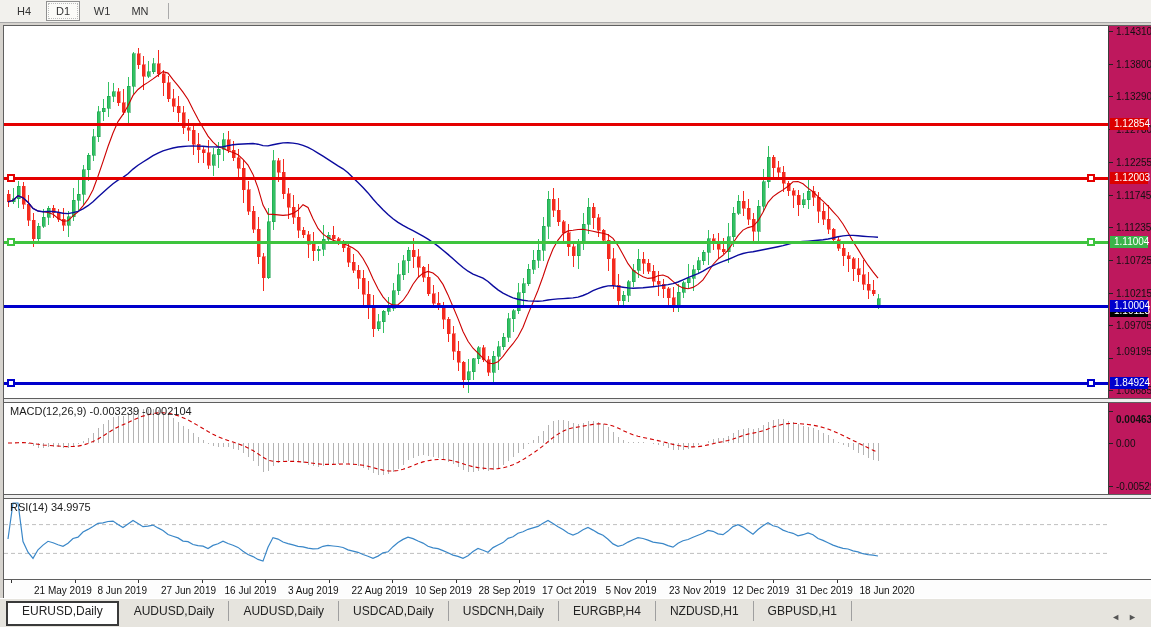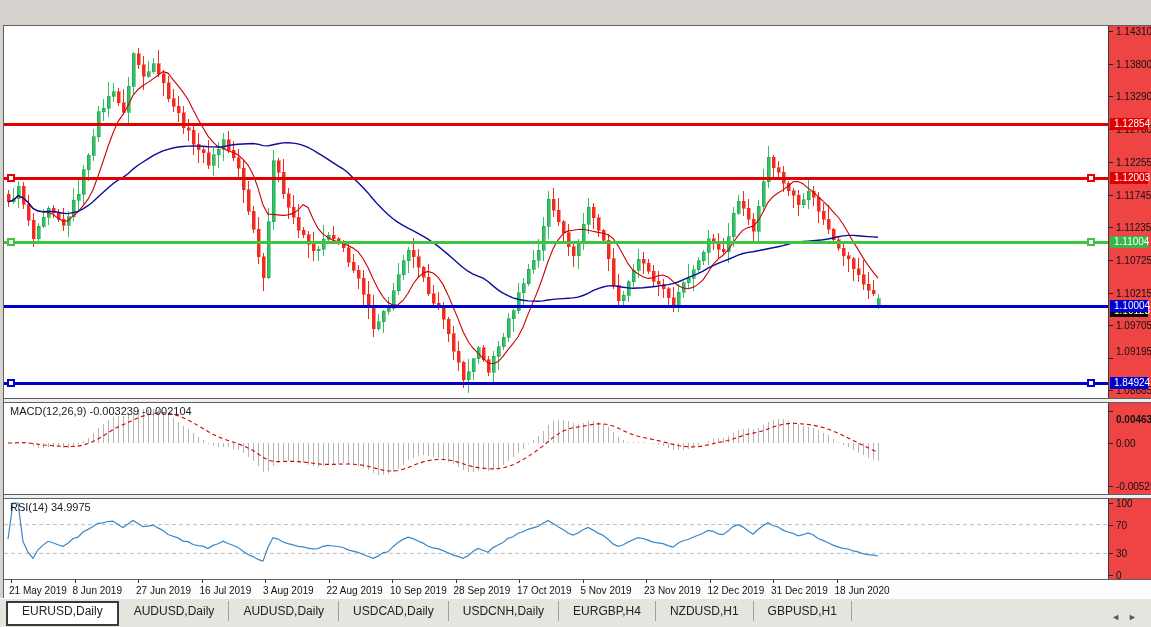--- a/index.html
+++ b/index.html
@@ -10,53 +10,60 @@
            border-bottom:1px solid #a8a8a8;display:flex;align-items:center;padding-left:8px;box-sizing:border-box;}
   .tfbtn{min-width:26px;height:18px;line-height:18px;text-align:center;font-size:11px;color:#333;
          margin-right:6px;padding:0 3px;cursor:default;}
   .tfbtn.active{background:#fbfbf8;border:1px solid #8f8f8f;outline:1px dotted #bbb;outline-offset:-3px;}
   .tsep{width:1px;height:16px;background:#aaa;margin:0 6px;}
   
   .chartwin{position:absolute;left:3px;top:25px;width:1148px;background:#fff;
             border:1px solid #5f5f5f;box-sizing:content-box;}
   .row{display:flex;}
   .pane{position:relative;background:#fff;width:1104px;overflow:hidden;}
-  .axis{position:relative;background:#ef4444;border-left:1px solid #3c3c3c;width:44px;box-sizing:border-box;overflow:hidden;padding-left:20px;}
+  .axis{position:relative;background:#be185d;border-left:1px solid #3c3c3c;width:44px;box-sizing:border-box;overflow:hidden;padding-left:20px;}
   .mainrow .pane,.mainrow .axis{height:372px;}
   .macdrow .pane,.macdrow .axis{height:91px;}
   .rsirow  .pane,.rsirow  .axis{height:80px;}
   .sep{height:3px;background:#efefef;border-top:1px solid #5f5f5f;border-bottom:1px solid #5f5f5f;}
   .paneLabel{position:absolute;left:6px;top:2px;font-size:11px;color:#1a1a1a;z-index:5;white-space:pre;}
   .paneLabel .tri{font-size:8px;vertical-align:1px;margin-right:3px;color:#111;}
   .paneLabel b{font-weight:bold;}
   .ohlc{margin-left:8px;font-weight:bold;color:#1a1a1a;}
   svg{display:block;}
   
   .ptick{position:absolute;left:7px;font-size:10px;line-height:11px;color:#111;white-space:nowrap;}
   .tickmark{position:absolute;left:0;width:4px;height:1px;background:#222;}
   .chip{position:absolute;left:1px;width:38px;height:12px;color:#fff;font-size:10px;line-height:12px;
         padding-left:4px;box-sizing:border-box;white-space:nowrap;}
   
   .dateaxis{position:relative;height:22px;background:#fdfdfd;border-top:1px solid #5f5f5f;overflow:hidden;}
-  .dlabel{position:absolute;top:5px;font-size:10px;color:#111;white-space:nowrap;}
+  .dlabel{position:absolute;top:5px;font-size:10px;color:#111;white-space:nowrap;margin-left:25px;}
   .dtick{position:absolute;top:0;width:1px;height:3px;background:#333;}
   
   .tabbar{position:absolute;left:0;bottom:0;width:1151px;height:29px;background:#e6e4de;
           border-top:1px solid #fff;display:flex;align-items:flex-start;padding:2px 0 0 6px;box-sizing:border-box;}
   .tab{height:20px;line-height:20px;font-size:12px;color:#222;padding:0 14px;cursor:default;
        border-right:1px solid #9f9f9f;white-space:nowrap;}
   .tab.active{background:#fff;border:2px solid #3a3a3a;height:21px;line-height:17px;margin-right:1px;}
   .tabarrows{position:absolute;right:6px;bottom:5px;font-size:9px;color:#555;letter-spacing:8px;}
   .tabarrows span{cursor:default;}
 </style>
 </head>
 <body>
 
 <div class="screen">
 
+  <div class="toolbar">
+      <div class="tfbtn">H4</div>
+      <div class="tfbtn active">D1</div>
+      <div class="tfbtn">W1</div>
+      <div class="tfbtn">MN</div>
+      <div class="tsep"></div>
+    </div>
 
   <div class="chartwin">
     <div class="row mainrow">
       <div class="pane" id="main-pane">
         <svg id="main-svg" width="1104" height="372">
             <g shape-rendering="crispEdges">
               <line x1="4.5" y1="164.3352723407659" x2="4.5" y2="180.67969135127223" stroke="#f42a1e" stroke-width="1"></line>
               <rect x="3" y="168.25084406926524" width="3" height="7.667731629393558" fill="#f42a1e" stroke="#f42a1e" stroke-width="0.5"></rect>
               <line x1="9.5" y1="161.7139043220945" x2="9.5" y2="177.75491598554746" stroke="#33c163" stroke-width="1"></line>
               <rect x="8" y="172.95430883028098" width="3" height="2.9642668683778197" fill="#33c163" stroke="#0f9c45" stroke-width="0.5"></rect>
@@ -654,30 +661,20 @@
     <div class="sep"></div>
     <div class="row rsirow">
       <div class="pane">
         <div class="paneLabel">RSI(14) 34.9975</div>
         <svg id="rsi-svg" width="1104" height="80">
             <line x1="0" y1="54.4" x2="1104" y2="54.4" stroke="#bfbfbf" stroke-width="1" stroke-dasharray="4 3"></line>
             <line x1="0" y1="25.599999999999998" x2="1104" y2="25.599999999999998" stroke="#bfbfbf" stroke-width="1" stroke-dasharray="4 3"></line>
             <path d="M4.0 40.0L9.0 4.0L14.0 4.0L19.0 42.5L24.0 53.2L29.0 59.4L34.0 50.8L39.0 46.1L44.0 42.3L49.0 43.8L54.0 45.7L59.0 47.3L64.0 44.3L69.0 39.5L74.0 38.1L79.0 33.0L84.0 30.4L89.0 27.6L94.0 24.3L99.0 23.9L104.0 22.5L109.0 22.1L114.0 25.6L119.0 28.6L124.0 25.0L129.0 21.5L134.0 24.6L139.0 27.7L144.0 27.1L149.0 26.1L154.0 28.9L159.0 31.5L164.0 35.5L169.0 37.2L174.0 38.9L179.0 42.1L184.0 42.7L189.0 45.5L194.0 46.6L199.0 47.2L204.0 49.6L209.0 46.4L214.0 44.8L219.0 42.1L224.0 44.5L229.0 46.3L234.0 48.4L239.0 52.3L244.0 55.5L249.0 57.6L254.0 60.4L259.0 62.1L264.0 48.3L269.0 38.6L274.0 40.1L279.0 43.0L284.0 44.6L289.0 45.9L294.0 47.4L299.0 47.9L304.0 49.1L309.0 49.9L314.0 49.6L319.0 47.3L324.0 46.4L329.0 47.0L334.0 47.5L339.0 48.5L344.0 50.9L349.0 52.1L354.0 53.3L359.0 55.5L364.0 57.2L369.0 59.4L374.0 57.1L379.0 53.8L384.0 52.8L389.0 47.7L394.0 43.6L399.0 40.4L404.0 38.1L409.0 39.6L414.0 42.0L419.0 44.1L424.0 47.2L429.0 48.9L434.0 49.7L439.0 51.6L444.0 53.8L449.0 56.1L454.0 57.4L459.0 59.4L464.0 56.7L469.0 52.6L474.0 49.4L479.0 51.3L484.0 53.2L489.0 48.6L494.0 46.0L499.0 43.6L504.0 39.4L509.0 37.7L514.0 34.3L519.0 32.7L524.0 30.3L529.0 28.9L534.0 27.4L539.0 24.3L544.0 21.5L549.0 24.6L554.0 27.7L559.0 30.6L564.0 34.0L569.0 36.1L574.0 34.0L579.0 30.8L584.0 28.5L589.0 31.1L594.0 34.1L599.0 36.3L604.0 40.2L609.0 44.9L614.0 47.3L619.0 46.0L624.0 43.1L629.0 40.8L634.0 38.7L639.0 39.5L644.0 41.1L649.0 43.1L654.0 43.8L659.0 44.7L664.0 46.6L669.0 48.1L674.0 44.2L679.0 41.7L684.0 40.5L689.0 38.3L694.0 36.2L699.0 34.3L704.0 31.5L709.0 32.3L714.0 34.8L719.0 35.7L724.0 32.1L729.0 27.6L734.0 25.7L739.0 28.1L744.0 31.7L749.0 35.3L754.0 30.5L759.0 26.8L764.0 23.8L769.0 26.8L774.0 28.0L779.0 31.1L784.0 33.0L789.0 34.3L794.0 36.8L799.0 35.7L804.0 33.9L809.0 35.7L814.0 39.5L819.0 41.4L824.0 43.8L829.0 46.1L834.0 47.9L839.0 49.4L844.0 50.0L849.0 51.9L854.0 52.9L859.0 54.7L864.0 55.7L869.0 56.2L874.0 57.0" fill="none" stroke="#3a87c8" stroke-width="1.2"></path>
           </svg>
       </div>
-      <div class="axis" id="rsi-axis">
-          <div class="tickmark" style="top: 4px;"></div>
-          <div class="ptick" style="top: -1px;">100</div>
-          <div class="tickmark" style="top: 26px;"></div>
-          <div class="ptick" style="top: 21px;">70</div>
-          <div class="tickmark" style="top: 54px;"></div>
-          <div class="ptick" style="top: 49px;">30</div>
-          <div class="tickmark" style="top: 76px;"></div>
-          <div class="ptick" style="top: 71px;">0</div>
-        </div>
     </div>
     <div class="dateaxis" id="date-axis">
         <div class="dtick" style="left: 7px;"></div>
         <div class="dlabel" style="left: 5px;">21 May 2019</div>
         <div class="dtick" style="left: 70.5px;"></div>
         <div class="dlabel" style="left: 68.5px;">8 Jun 2019</div>
         <div class="dtick" style="left: 134px;"></div>
         <div class="dlabel" style="left: 132px;">27 Jun 2019</div>
         <div class="dtick" style="left: 197.5px;"></div>
         <div class="dlabel" style="left: 195.5px;">16 Jul 2019</div>

